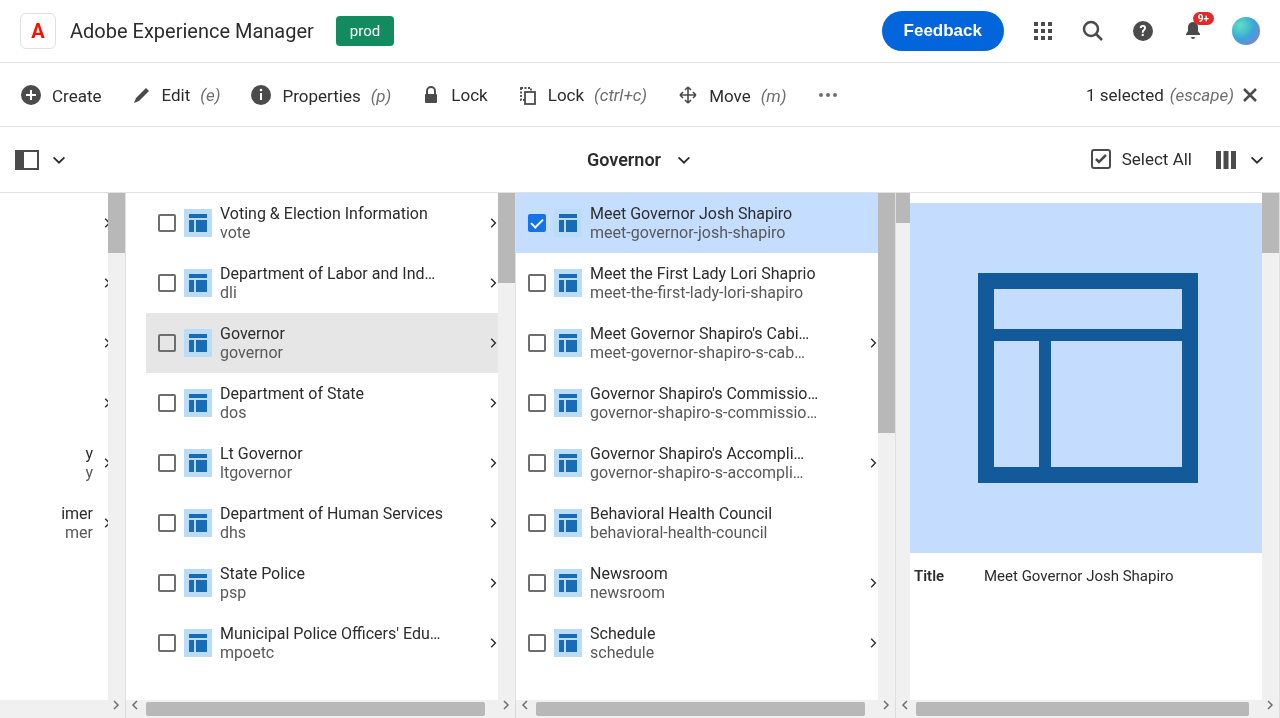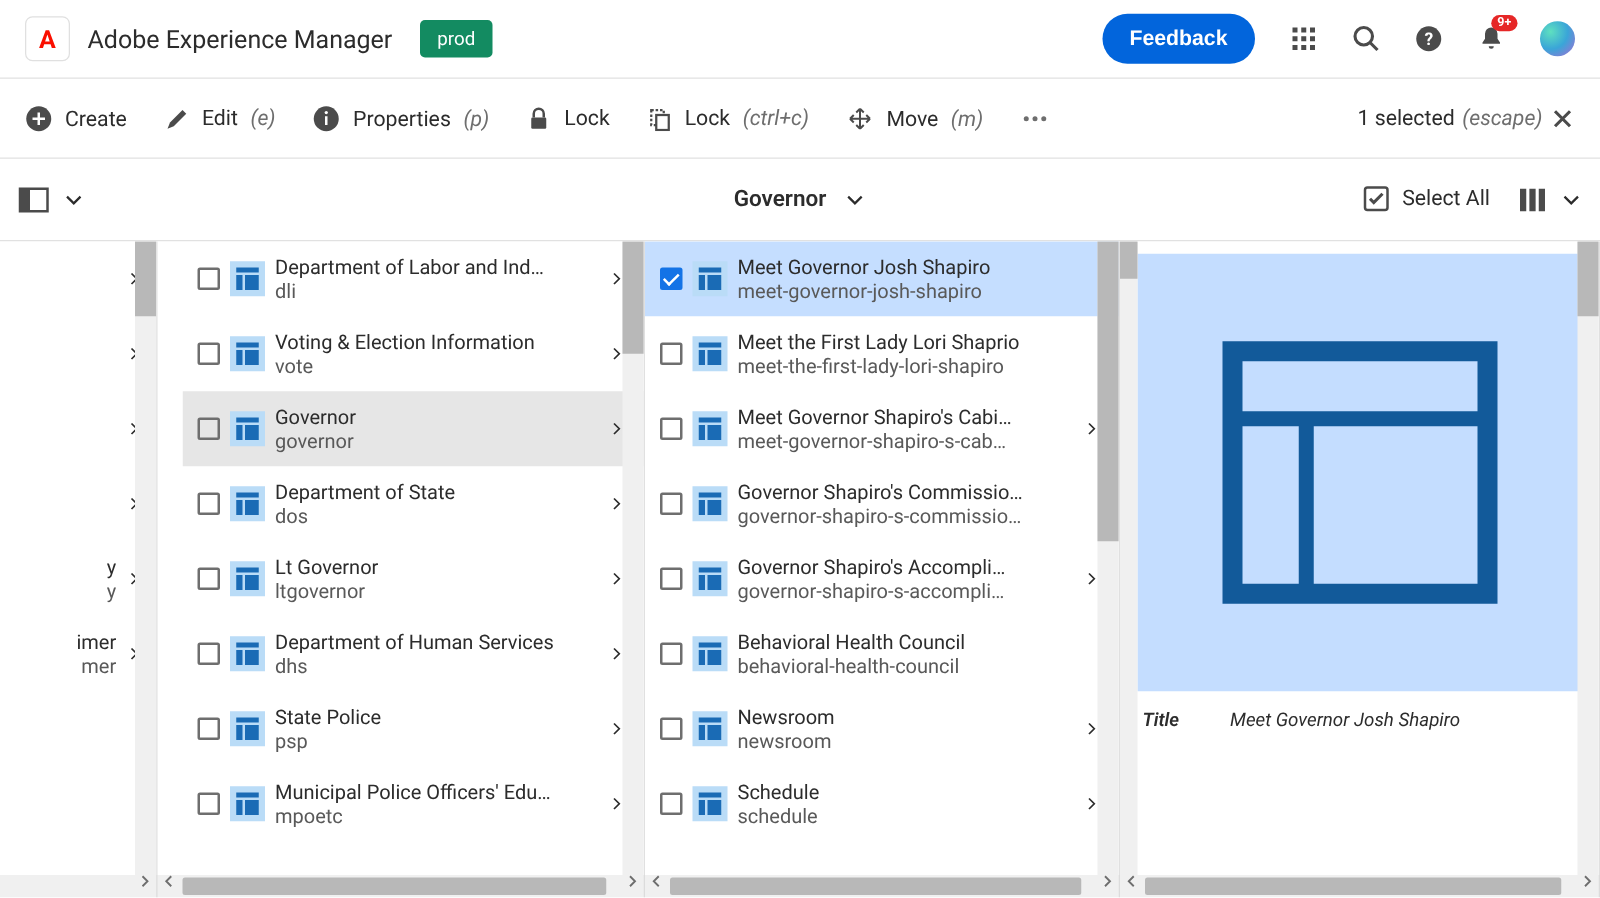--- a/index.html
+++ b/index.html
@@ -35,21 +35,21 @@
 .sub-right { display: flex; align-items: flex-start; gap: 22px; margin-left: auto; }
 .select-all { display: flex; align-items: center; gap: 10px; cursor: pointer; font-size: 17px; }
 
 
 .cols { display: flex; height: calc(718px - 63px - 64px - 66px - 18px); overflow: hidden; }
 .col { position: relative; border-right: 1px solid #e0e0e0; overflow: hidden; display: flex; flex-direction: column; }
 .col-body { overflow-y: auto; overflow-x: hidden; flex: 1; }
 .col0 { width: 126px; flex-shrink: 0; }
 .col1 { width: 390px; flex-shrink: 0; }
 .col2 { width: 380px; flex-shrink: 0; }
-.col3 { flex: 1; min-width: 0; font-style: italic; }
+.col3 { flex: 1; min-width: 0; }
 
 .col-scroll-track { position: absolute; top: 0; bottom: 0; width: 17px; background: #f0f0f0; }
 .col-scroll-thumb { background: #b8b8b8; width: 100%; }
 
 .row { display: flex; align-items: center; height: 60px; padding: 0 12px; gap: 8px; cursor: pointer; position: relative; }
 .row.active { background: #e6e6e6; }
 .row.selected { background: #c5deff; }
 .row .chk { width: 18px; height: 18px; border: 2px solid #6e6e6e; border-radius: 2px; flex-shrink: 0; }
 .row.selected .chk { border-color: #1473e6; background: #1473e6; display: flex; align-items: center; justify-content: center; }
 .row.selected .chk::after { content: ""; width: 10px; height: 5px; border-left: 2px solid #fff; border-bottom: 2px solid #fff; transform: rotate(-45deg) translate(1px,-1px); }
@@ -313,39 +313,39 @@
   <div class="col col1">
     <div class="col-body" id="col1-body" style="margin-left:20px">
         <div class="row">
           <div class="chk"></div>
           <div class="pg-ico">
             <svg viewBox="0 0 20 20">
               <use href="#page-icon"></use>
             </svg>
           </div>
           <div class="row-text">
+            <div class="row-title">Voting &amp; Election Information</div>
+            <div class="row-sub">vote</div>
+          </div>
+          <div class="row-arrow">
+            <svg width="14" height="14" viewBox="0 0 20 20">
+              <use href="#chevron-right" stroke="#4b4b4b"></use>
+            </svg>
+          </div>
+        </div>
+        <div class="row">
+          <div class="chk"></div>
+          <div class="pg-ico">
+            <svg viewBox="0 0 20 20">
+              <use href="#page-icon"></use>
+            </svg>
+          </div>
+          <div class="row-text">
             <div class="row-title">Department of Labor and Ind…</div>
             <div class="row-sub">dli</div>
-          </div>
-          <div class="row-arrow">
-            <svg width="14" height="14" viewBox="0 0 20 20">
-              <use href="#chevron-right" stroke="#4b4b4b"></use>
-            </svg>
-          </div>
-        </div>
-        <div class="row">
-          <div class="chk"></div>
-          <div class="pg-ico">
-            <svg viewBox="0 0 20 20">
-              <use href="#page-icon"></use>
-            </svg>
-          </div>
-          <div class="row-text">
-            <div class="row-title">Voting &amp; Election Information</div>
-            <div class="row-sub">vote</div>
           </div>
           <div class="row-arrow">
             <svg width="14" height="14" viewBox="0 0 20 20">
               <use href="#chevron-right" stroke="#4b4b4b"></use>
             </svg>
           </div>
         </div>
         <div class="row active">
           <div class="chk"></div>
           <div class="pg-ico">

